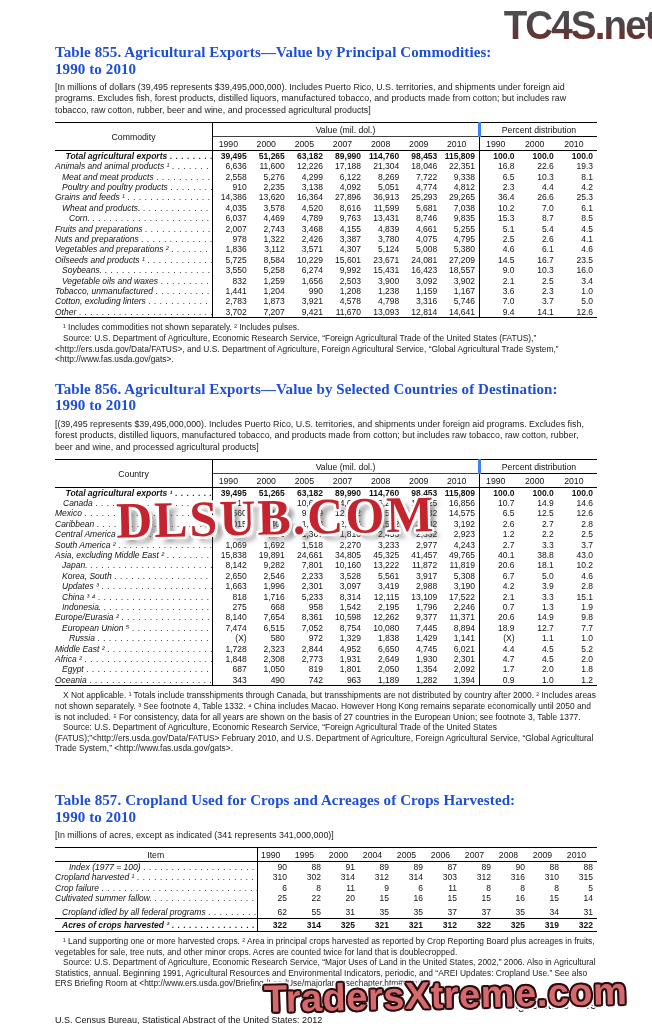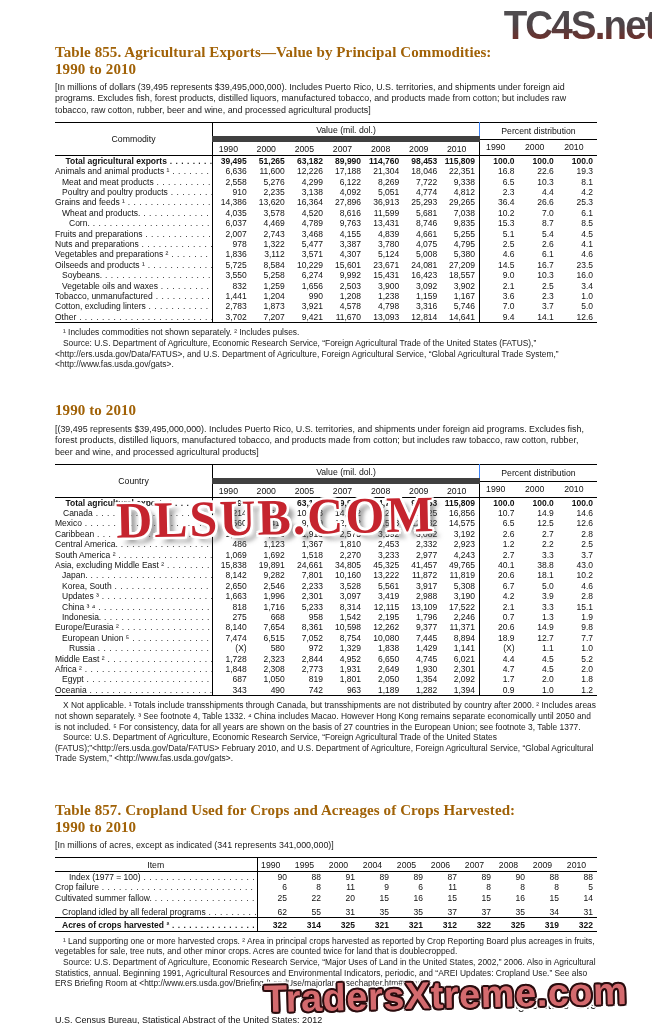--- a/index.html
+++ b/index.html
@@ -4,44 +4,44 @@
 <style>
   html,body { margin:0; padding:0; background:#888; }
   .page {
     position:relative; width:652px; height:1024px; margin:0 auto;
     background:#fff; overflow:hidden; box-sizing:border-box;
     padding:44px 55px 0 55px;
     font-family:"Liberation Sans", sans-serif; color:#161616;
   }
   h2.tt {
     font-family:"Liberation Serif", serif; font-size:15px; line-height:16.5px;
-    font-weight:bold; color:#a16207; margin:0 0 5px 0; letter-spacing:.1px;
+    font-weight:bold; color:#1d4ed8; margin:0 0 5px 0; letter-spacing:.1px;
   }
   p.note { font-size:8.9px; line-height:11.4px; margin:0 0 6px 0; color:#1a1a1a; }
   p.fn, p.src { font-size:8.4px; line-height:10.6px; margin:0; text-indent:8px; color:#1a1a1a; }
   p.fn { margin-top:4px; }
   .section { position:relative; }
   #sec856 { margin-top:16px; }
   #sec857 { margin-top:38px; }
 
   
   table.dt {
     border-collapse:collapse; table-layout:fixed; width:100%;
     border-top:1.5px solid #000; border-bottom:1.5px solid #000;
     font-family:"Liberation Sans", sans-serif; font-size:8.5px; color:#111;
   }
   .dt th { font-weight:normal; font-size:8.7px; padding:1.5px 0; text-align:center; }
   .dt th.yr { text-align:center; padding-right:7px; }
   .dt .stubh { border-right:1px solid #000; border-bottom:1px solid #000; vertical-align:middle; }
-  .dt th.g1 { border-bottom:6px solid #404040; }
-  .dt th.g2 { border-bottom:1px solid #000; border-left:1px solid #3b82f6; }
+  .dt th.g1 { border-bottom:1px solid #404040; }
+  .dt th.g2 { border-bottom:1px solid #000; border-left:3px solid #3b82f6; }
   .dt thead tr:last-child th { border-bottom:1px solid #000; }
   .dt td { padding:0.6px 0; line-height:9.2px; }
   .dt td.num { text-align:right; padding-right:4px; white-space:nowrap; }
-  .dt td.stub { border-right:1px solid #000; white-space:nowrap; overflow:hidden; }
+  .dt td.stub { border-right:1px solid #000; white-space:nowrap; overflow:hidden;font-style:italic; }
   .dt td.stub .lab { display:inline-block; }
   .dt td.stub .lab::after {
     content:" . . . . . . . . . . . . . . . . . . . . . . . . . . . . . . . . . . . . . . . . . . . . . . . .";
     letter-spacing:.5px; color:#222;
   }
   .dt td.pfirst, .dt th.pfirst { border-left:1px solid #000; }
   .dt tr.b { font-weight:bold; }
   .dt tr.gap td { padding-top:4px; }
   .dt tr.rule td { border-top:1px solid #000; padding-top:2.5px; }
 
@@ -233,21 +233,21 @@
               <td class="num">4,661</td>
               <td class="num">5,255</td>
               <td class="num pfirst">5.1</td>
               <td class="num">5.4</td>
               <td class="num">4.5</td>
             </tr>
             <tr class="">
               <td class="stub"><span class="lab" style="padding-left: 0px;">Nuts and preparations</span></td>
               <td class="num">978</td>
               <td class="num">1,322</td>
-              <td class="num">5,477</td>
+              <td class="num">2,426</td>
               <td class="num">3,387</td>
               <td class="num">3,780</td>
               <td class="num">4,075</td>
               <td class="num">4,795</td>
               <td class="num pfirst">2.5</td>
               <td class="num">2.6</td>
               <td class="num">4.1</td>
             </tr>
             <tr class="">
               <td class="stub"><span class="lab" style="padding-left: 0px;">Vegetables and preparations ²</span></td>
@@ -341,21 +341,21 @@
               <td class="num">12.6</td>
             </tr>
           </tbody>
         </table>
       </div>
     <p class="fn">¹ Includes commodities not shown separately. ² Includes pulses.</p>
     <p class="src">Source: U.S. Department of Agriculture, Economic Research Service, “Foreign Agricultural Trade of the United States (FATUS),” &lt;http://ers.usda.gov/Data/FATUS&gt;, and U.S. Department of Agriculture, Foreign Agricultural Service, “Global Agricultural Trade System,” &lt;http://www.fas.usda.gov/gats&gt;.</p>
   </section>
 
   <section class="section" id="sec856">
-    <h2 class="tt"><br><span>1990 to 2010</span></h2>
+    <h2 class="tt"><span>Table 856. Agricultural Exports—Value by Selected Countries of Destination:</span><br><span>1990 to 2010</span></h2>
     <p class="note">[(39,495 represents $39,495,000,000). Includes Puerto Rico, U.S. territories, and shipments under foreign aid programs. Excludes fish, forest products, distilled liquors, manufactured tobacco, and products made from cotton; but includes raw tobacco, raw cotton, rubber, beer and wine, and processed agricultural products]</p>
     <div>
         <table class="dt">
           <colgroup>
             <col style="width: 157px;">
             <col style="width: 38px;">
             <col style="width: 38px;">
             <col style="width: 38px;">
             <col style="width: 38px;">
             <col style="width: 38px;">
@@ -680,20 +680,33 @@
               <td class="num">91</td>
               <td class="num">89</td>
               <td class="num">89</td>
               <td class="num">87</td>
               <td class="num">89</td>
               <td class="num">90</td>
               <td class="num">88</td>
               <td class="num">88</td>
             </tr>
             <tr class="">
+              <td class="stub"><span class="lab" style="padding-left: 0px;">Cropland harvested ¹</span></td>
+              <td class="num">310</td>
+              <td class="num">302</td>
+              <td class="num">314</td>
+              <td class="num">312</td>
+              <td class="num">314</td>
+              <td class="num">303</td>
+              <td class="num">312</td>
+              <td class="num">316</td>
+              <td class="num">310</td>
+              <td class="num">315</td>
+            </tr>
+            <tr class="">
               <td class="stub"><span class="lab" style="padding-left: 0px;">Crop failure</span></td>
               <td class="num">6</td>
               <td class="num">8</td>
               <td class="num">11</td>
               <td class="num">9</td>
               <td class="num">6</td>
               <td class="num">11</td>
               <td class="num">8</td>
               <td class="num">8</td>
               <td class="num">8</td>

